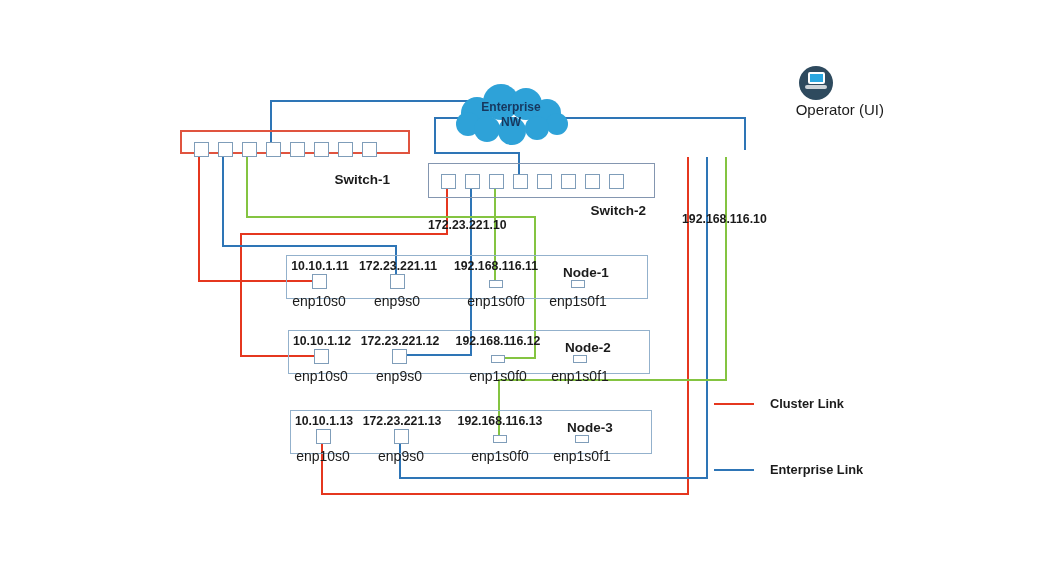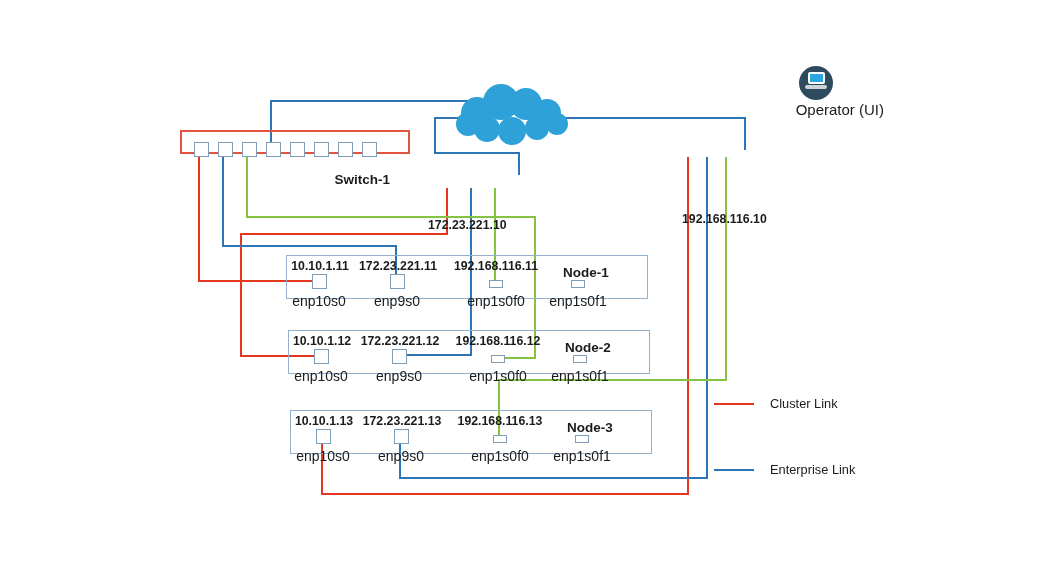--- a/index.html
+++ b/index.html
@@ -40,21 +40,21 @@
   #operator{position:absolute;left:799px;top:66px;width:34px;height:34px;border-radius:50%;
             background:#2e4a5e;z-index:3;}
   #operator .scr{width:17px;height:12px;background:#2aa7e0;border:2px solid #ffffff;
                  border-radius:2px;margin:6px auto 0;box-sizing:border-box;}
   #operator .base{width:22px;height:4px;background:#ccd3d8;border-radius:2px;margin:1px auto 0;}
   #operator-label{position:absolute;left:748px;top:101px;width:136px;text-align:right;z-index:2;
                   font-size:15px;white-space:nowrap;}
   .legend-row{position:absolute;display:flex;align-items:center;z-index:2;}
   #leg1{left:714px;top:396px;}#leg2{left:714px;top:428px;}#leg3{left:714px;top:462px;}
   .legend-swatch{width:40px;height:2px;background:#888;}
-  .legend-label{margin-left:16px;font-size:12.8px;font-weight:400;white-space:nowrap;}
+  .legend-label{margin-left:16px;font-size:12.8px;font-weight:700;white-space:nowrap;}
 </style>
 </head>
 <body>
 
 <div id="canvas">
 
   <svg id="links-svg" width="1052" height="572">
     <g id="wires">
         <polyline points="199,155 199,281 313,281" fill="none" stroke="#e5371f" stroke-width="2" shape-rendering="crispEdges"></polyline>
         <polyline points="447,188 447,234 241,234 241,356 315,356" fill="none" stroke="#e5371f" stroke-width="2" shape-rendering="crispEdges"></polyline>
@@ -88,24 +88,41 @@
         <div class="port"></div>
         <div class="port"></div>
         <div class="port"></div>
         <div class="port"></div>
         <div class="port"></div>
         <div class="port"></div>
         <div class="port"></div>
       </div>
     <div class="switch-name">Switch-1</div>
   </div>
+  <div id="sw2" class="box switch-box">
+    <div class="ports">
+        <div class="port"></div>
+        <div class="port"></div>
+        <div class="port"></div>
+        <div class="port"></div>
+        <div class="port"></div>
+        <div class="port"></div>
+        <div class="port"></div>
+        <div class="port"></div>
+      </div>
+    <div class="switch-name">Switch-2</div>
+  </div>
 
   <div id="sw2-ip" class="ip-float">172.23.221.10</div>
   <div id="sw3-ip" class="ip-float">192.168.116.10</div>
 
+  <div id="cloud-text">
+    <div>Enterprise</div>
+    <div>NW</div>
+  </div>
 
   <div id="operator">
     <div class="scr"></div>
     <div class="base"></div>
   </div>
   <div id="operator-label">Operator (UI)</div>
 
   <div id="node1" class="box node-box">
     <div class="nip i1">10.10.1.11</div>
     <div class="nip i2">172.23.221.11</div>

